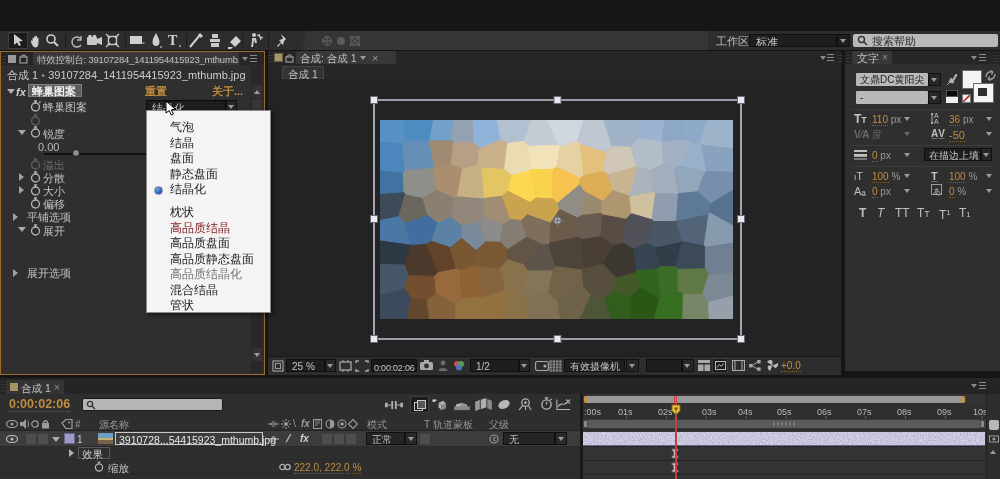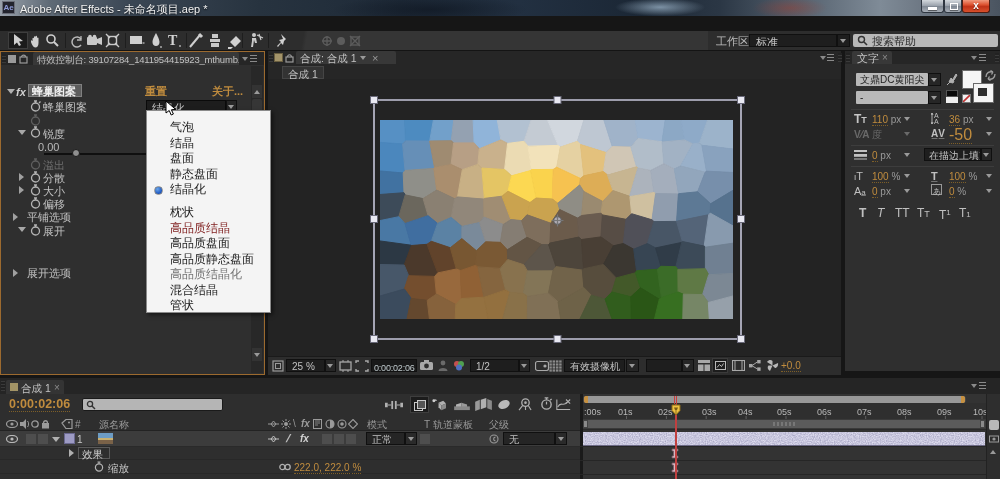--- a/index.html
+++ b/index.html
@@ -11,34 +11,20 @@
 .dda{position:absolute;width:0;height:0;border-left:3.5px solid transparent;border-right:3.5px solid transparent;border-top:4px solid #9a9a9a}
 .tri-r{position:absolute;width:0;height:0;border-top:4px solid transparent;border-bottom:4px solid transparent;border-left:5px solid #9a9a9a}
 .tri-d{position:absolute;width:0;height:0;border-left:4px solid transparent;border-right:4px solid transparent;border-top:5px solid #9a9a9a}
 .grip{position:absolute;width:4px;background:repeating-linear-gradient(0deg,#3a3a3a 0 1px,#222 1px 3px)}
 .tab{position:absolute;background:#383838;border-radius:2px 2px 0 0;color:#cecece;font-size:11px;overflow:hidden}
 .sep{position:absolute;background:#3d3d3d}
 </style></head>
 <body>
 <div id="root">
 
-<div class="abs" style="left:0;top:0;width:1000px;height:16px;background:linear-gradient(90deg,#99a1ab 0%,#5f6a76 5%,#3a4654 13%,#27333f 26%,#1e2a38 40%,#223041 52%,#1b2735 64%,#2b3745 72%,#5f6b78 82%,#7f8b97 88%,#6a7480 93%,#4a5460 100%)">
- <div class="abs" style="left:300px;top:0;width:260px;height:16px;background:radial-gradient(ellipse 140px 20px at 50% 60%,rgba(10,16,26,.55),rgba(10,16,26,0) 70%)"></div>
- <div class="abs" style="left:595px;top:0;width:130px;height:16px;background:radial-gradient(ellipse 60px 12px at 50% 45%,rgba(173,199,221,.65),rgba(173,199,221,0) 75%)"></div>
- <div class="abs" style="left:745px;top:0;width:90px;height:16px;background:radial-gradient(ellipse 50px 14px at 50% 50%,rgba(160,62,48,.45),rgba(160,62,48,0) 75%)"></div>
- <div class="abs" style="left:2px;top:1px;width:13px;height:13px;background:#23242e;border:1px solid #6a6d78;box-sizing:border-box;color:#8e9bd8;font-size:8px;font-weight:bold;text-align:center;line-height:11px">Ae</div>
- <div class="t" style="left:20px;top:3px;font-size:11px;color:#f2f2f2;text-shadow:0 1px 2px rgba(0,0,0,.8)">Adobe After Effects - 未命名项目.aep *</div>
- <div class="abs" style="left:921px;top:0;width:23px;height:13px;background:linear-gradient(#d3d8dd,#9aa2ac 48%,#7e8792 52%,#a8afb8);border:1px solid #2e3640;border-top:none;border-radius:0 0 3px 3px;box-sizing:border-box">
-   <div class="abs" style="left:6px;top:7px;width:9px;height:3px;background:#fff;box-shadow:0 1px 1px rgba(0,0,0,.5)"></div>
-      </div>
- <div class="abs" style="left:944px;top:0;width:18px;height:13px;background:linear-gradient(#d3d8dd,#9aa2ac 48%,#7e8792 52%,#a8afb8);border:1px solid #2e3640;border-top:none;border-radius:0 0 3px 3px;box-sizing:border-box">
-   <div class="abs" style="left:5px;top:3px;width:6px;height:5px;border:1.5px solid #fff;box-shadow:0 1px 1px rgba(0,0,0,.4)"></div>
-      </div>
- <div class="abs" style="left:962px;top:0;width:28px;height:13px;background:linear-gradient(#f09a7e,#dd5230 40%,#c03318 55%,#d8502c);border:1px solid #4e1d12;border-top:none;border-radius:0 0 3px 3px;box-sizing:border-box;color:#fff;font-size:10px;font-weight:bold;text-align:center;line-height:11px;text-shadow:0 1px 1px rgba(0,0,0,.6)">x</div>
-</div>
 
 
 <div class="abs" style="left:0;top:31px;width:1000px;height:20px;background:#2d2d2d;border-bottom:1px solid #141414;box-sizing:border-box">
  <div class="abs" style="left:298px;top:0;width:410px;height:19px;background:linear-gradient(100deg,#2d2d2d 0 6px,#353535 10px 100%)"></div>
  <div class="abs" style="left:8px;top:1px;width:20px;height:17px;background:#1b1b1b;border:1px solid #3e3e3e;box-sizing:border-box"></div>
  <svg class="abs" style="left:0;top:31px;left:0;top:0" width="1000" height="19" viewBox="0 0 1000 19">
   <g fill="#cfcfcf" stroke="none">
    <path d="M14 3 L14 14 L17 11.5 L19 15 L21 14 L19 10.5 L23 10 Z"></path>
    <rect x="65" y="2" width="1" height="15" fill="#1e1e1e"></rect>
           <rect x="125" y="2" width="1" height="15" fill="#1e1e1e"></rect>
@@ -135,20 +121,21 @@
           <rect x="12" y="3" width="7" height="6" fill="none" stroke="#9a9a9a" stroke-width="1.2"></rect>
           <path d="M13.5 3 C13.5 0.5 17.5 0.5 17.5 3" fill="none" stroke="#9a9a9a" stroke-width="1.2"></path>
         </svg>
   <div class="tab" style="left:32px;top:0;width:206px;height:13px;overflow:hidden">
           <span class="t" style="left:4px;top:2px;font-size:9.5px;letter-spacing:-0.2px">特效控制台: 39107284_1411954415923_mthumb.jpg</span>
         </div>
   <i class="dda" style="left:241px;top:5px;border-top-color:#8a8a8a"></i>
   <div class="abs" style="left:249px;top:3px;width:7px;height:7px;background:repeating-linear-gradient(0deg,#8a8a8a 0 1px,#262626 1px 3px)"></div>
  </div>
 
+ <div class="t" style="left:6px;top:17px;color:#cbcbcb">合成 1 <span style="color:#8a8a8a">•</span> 39107284_1411954415923_mthumb.jpg</div>
 
  <i class="tri-d" style="left:6px;top:37px;border-top-color:#b0b0b0"></i>
  <div class="t" style="left:15px;top:34px;font-style:italic;font-weight:bold;color:#cfcfcf;font-size:11px">fx</div>
  <div class="abs" style="left:27px;top:32px;width:54px;height:13px;background:#5d5d5d;border:1px solid #808080;box-sizing:border-box">
         <span class="t" style="left:3px;top:0px;color:#f0f0f0;font-weight:bold">蜂巢图案</span>
       </div>
  <div class="t or" style="left:144px;top:33px;font-weight:bold">重置</div>
  <div class="t or" style="left:211px;top:33px;font-weight:bold">关于...</div>
 
  <svg class="abs" style="left:29px;top:48px" width="11" height="12" viewBox="0 0 11 12">
@@ -544,21 +531,21 @@
         <text x="3" y="12" font-size="7" fill="#c0c0c0" font-family="Liberation Sans">A</text>
         <path d="M1 1 L1 12 M1 1 L0 3 M1 1 L2 3 M1 12 L0 10 M1 12 L2 10" stroke="#c0c0c0" stroke-width="0.9" fill="none"></path>
       </svg>
  <div class="t or" style="left:104px;top:63px;font-size:10px"><span class="du">36</span> <span style="color:#9a9a9a">px</span></div>
  <i class="dda" style="left:141px;top:66px"></i>
 
  <div class="t" style="left:9px;top:78px;font-size:10px;color:#6a6a6a;font-weight:bold">V⁄A</div>
  <div class="t" style="left:27px;top:78px;font-size:10px;color:#6a6a6a">度</div>
  <i class="dda" style="left:59px;top:81px;border-top-color:#6a6a6a"></i>
  <div class="t" style="left:86px;top:77px;font-size:10px;color:#c0c0c0;font-weight:bold">A̲V̲</div>
- <div class="t or" style="left:104px;top:78px;font-size:16px"><span class="du">-50</span></div>
+ <div class="t or" style="left:104px;top:78px;font-size:11px"><span class="du">-50</span></div>
  <i class="dda" style="left:141px;top:81px"></i>
  <div class="sep" style="left:6px;top:94px;width:143px;height:1px"></div>
 
  <svg class="abs" style="left:9px;top:99px" width="13" height="10" viewBox="0 0 13 10">
         <rect x="0" y="0" width="13" height="2" fill="#c0c0c0"></rect>
         <rect x="0" y="4" width="13" height="2.8" fill="#c0c0c0"></rect>
         <rect x="0" y="8.5" width="13" height="1" fill="#c0c0c0"></rect>
       </svg>
  <div class="t or" style="left:27px;top:99px;font-size:10px"><span class="du">0</span> <span style="color:#9a9a9a">px</span></div>
  <i class="dda" style="left:59px;top:102px"></i>
@@ -725,20 +712,23 @@
   <svg class="abs" style="left:6px;top:4px" width="12" height="8" viewBox="0 0 12 8">
           <ellipse cx="6" cy="4" rx="5.5" ry="3.5" fill="none" stroke="#b8b8b8" stroke-width="1.2"></ellipse>
           <circle cx="6" cy="4" r="1.6" fill="#b8b8b8"></circle>
         </svg>
   <div class="abs" style="left:26px;top:3px;width:10px;height:10px;background:#4e4e4e"></div>
   <div class="abs" style="left:38px;top:3px;width:10px;height:10px;background:#4e4e4e"></div>
   <i class="tri-d" style="left:52px;top:6px;border-top-color:#b0b0b0"></i>
   <div class="abs" style="left:64px;top:2px;width:11px;height:11px;background:#9d9bc4;border:1px solid #6a6890;box-sizing:border-box"></div>
   <div class="t" style="left:77px;top:3px;font-size:10px;color:#c8c8c8">1</div>
   <div class="abs" style="left:98px;top:2px;width:15px;height:11px;background:linear-gradient(#6d9cc4 0 45%,#c8b070 45% 60%,#7a6248 60%)"></div>
+  <div class="abs" style="left:115px;top:1px;width:148px;height:13px;border:1px solid #c8c8c8;box-sizing:border-box">
+          <span class="t" style="left:3px;top:1px;font-size:10.5px;color:#e8e8e8">3910728...54415923_mthumb.jpg</span>
+        </div>
   <svg class="abs" style="left:268px;top:4px" width="11" height="8" viewBox="0 0 11 8">
           <path d="M0 4 L11 4 M3 4 L5.5 1 L8 4 L5.5 7 Z" stroke="#c0c0c0" fill="none"></path>
         </svg>
   <div class="t" style="left:287px;top:1px;font-size:11px;color:#c0c0c0;transform:skewX(-20deg);font-weight:bold">/</div>
   <div class="t" style="left:300px;top:2px;font-size:10px;font-style:italic;font-weight:bold;color:#d0d0d0">fx</div>
   <div class="abs" style="left:322px;top:3px;width:10px;height:10px;background:#4e4e4e"></div>
   <div class="abs" style="left:334px;top:3px;width:10px;height:10px;background:#4e4e4e"></div>
   <div class="abs" style="left:346px;top:3px;width:10px;height:10px;background:#4e4e4e"></div>
   <div class="bx" style="left:366px;top:1px;width:39px;height:13px;background:#252525">
           <span class="t" style="left:5px;top:1px;font-size:10px">正常</span>

